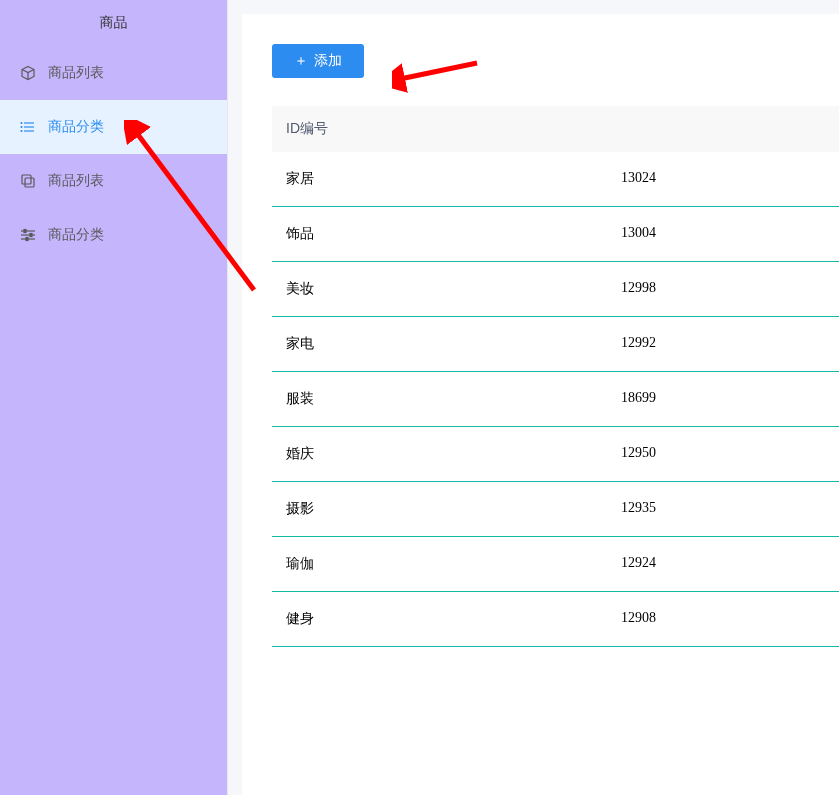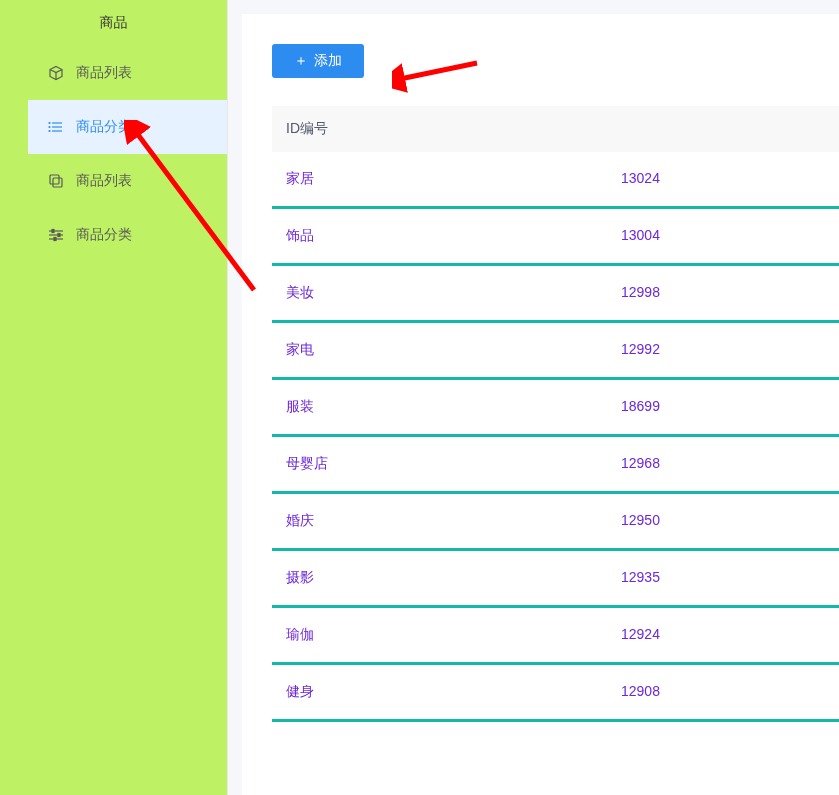--- a/index.html
+++ b/index.html
@@ -16,38 +16,37 @@
       height: 795px;
       overflow: hidden;
       position: relative;
     }
     .container {
       display: flex;
       height: 100%;
     }
     .sidebar {
       width: 228px;
-      background: #bef264;
+      background: #c4b5fd;
       border-right: 1px solid #e8e8e8;
       flex-shrink: 0;
     }
     .sidebar-title {
       text-align: center;
       padding: 14px 0;
       font-size: 14px;
       color: #333;
     }
     .sidebar-item {
       display: flex;
       align-items: center;
       padding: 18px 20px;
       cursor: pointer;
       color: #595959;
       gap: 12px;
-      margin-left: 28px;
     }
     .sidebar-item.active {
       background: #e6f2ff;
       color: #2d8cf0;
     }
     .sidebar-item .icon {
       width: 16px;
       height: 16px;
       display: inline-flex;
       align-items: center;
@@ -90,22 +89,23 @@
     .table-header {
       background: #f8f8f9;
       display: flex;
       padding: 14px 14px;
       color: #515a6e;
       font-weight: 500;
     }
     .table-row {
       display: flex;
       padding: 18px 14px;
-      border-bottom: 3px solid #14b8a6;
-      color: #6d28d9;
+      border-bottom: 1px solid #14b8a6;
+      color: #000000;
+      font-family: Liberation Serif, serif;
     }
     .col-name {
       width: 335px;
       flex-shrink: 0;
     }
     .col-id {
       flex: 1;
     }
     .pagination {
       text-align: right;
@@ -208,24 +208,20 @@
               <div class="col-name">美妆</div>
               <div class="col-id">12998</div>
             </div>
             <div class="table-row">
               <div class="col-name">家电</div>
               <div class="col-id">12992</div>
             </div>
             <div class="table-row">
               <div class="col-name">服装</div>
               <div class="col-id">18699</div>
-            </div>
-            <div class="table-row">
-              <div class="col-name">母婴店</div>
-              <div class="col-id">12968</div>
             </div>
             <div class="table-row">
               <div class="col-name">婚庆</div>
               <div class="col-id">12950</div>
             </div>
             <div class="table-row">
               <div class="col-name">摄影</div>
               <div class="col-id">12935</div>
             </div>
             <div class="table-row">

